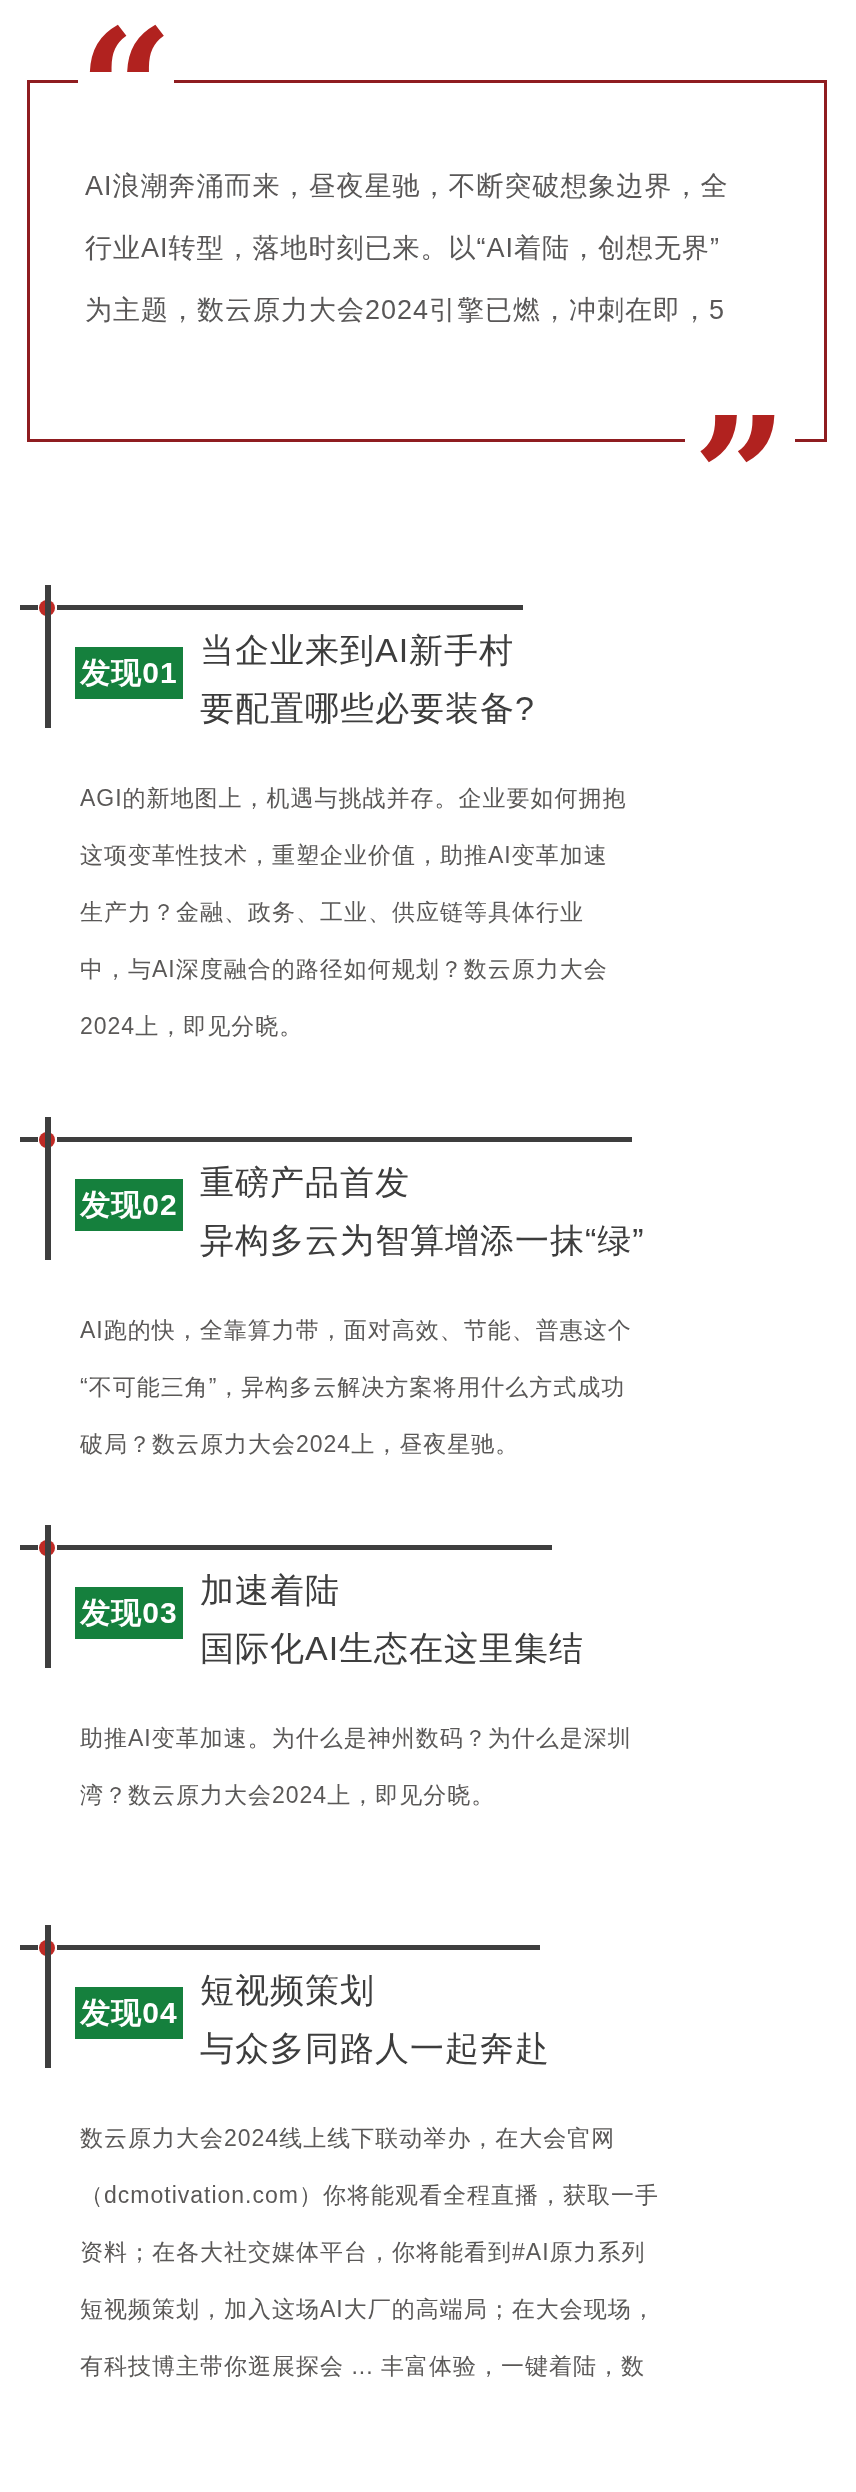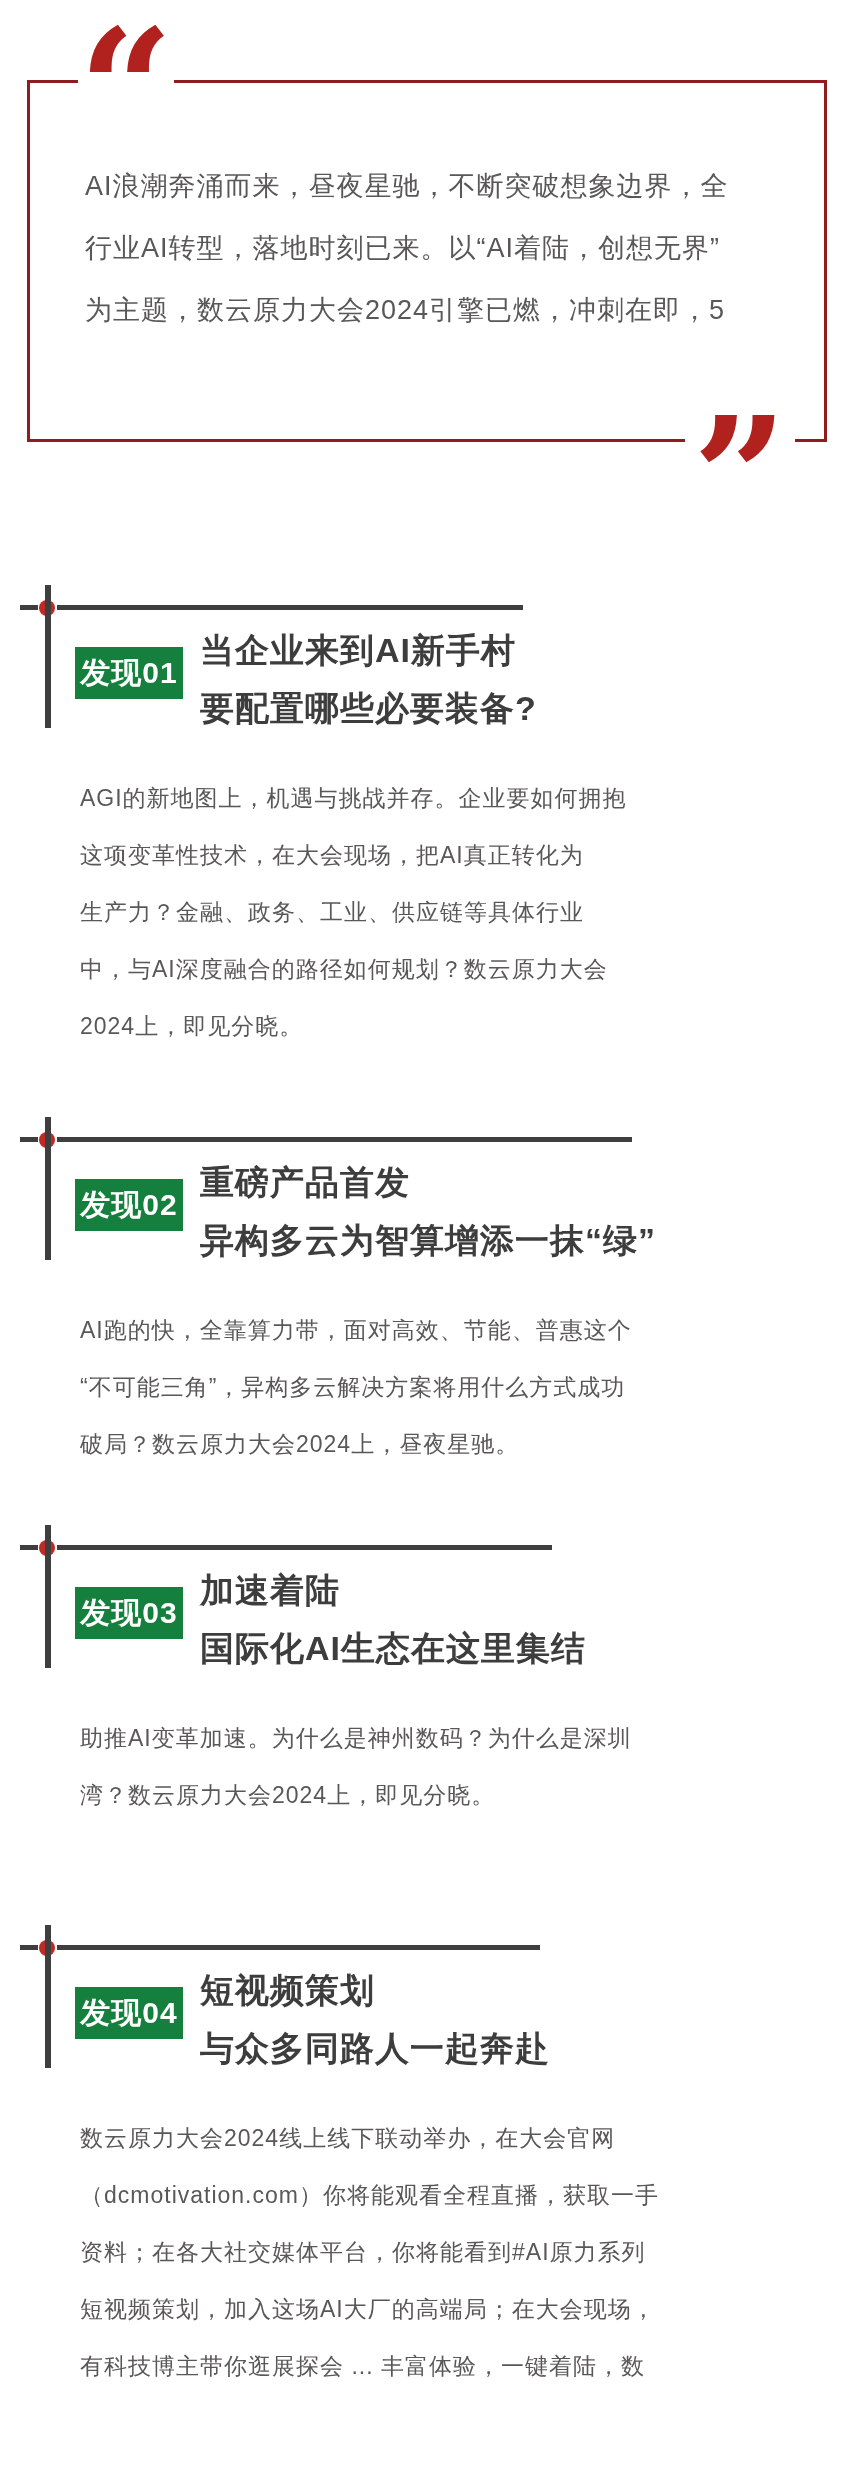--- a/index.html
+++ b/index.html
@@ -18,21 +18,21 @@
   
   .sec{position:absolute;left:0;width:856px;}
   .dash{position:absolute;left:20px;top:-3px;width:18px;height:5px;background:#3e3e3e;}
   .dot{position:absolute;left:39px;top:-8px;width:16px;height:16px;border-radius:50%;background:#bf2a25;}
   .vline{position:absolute;left:45px;top:-23px;width:6px;height:143px;background:#3e3e3e;}
   .hline{position:absolute;left:57px;top:-3px;height:5px;background:#3e3e3e;}
   .badge{position:absolute;left:75px;top:39px;width:108px;height:52px;background:#15803d;
          color:#ffffff;font-size:30px;font-weight:bold;text-align:center;line-height:52px;
          letter-spacing:1px;}
   .title1,.title2{position:absolute;left:200px;width:620px;color:#3d3d3d;
-                  font-size:34px;font-weight:bold;line-height:40px;letter-spacing:1px;}
+                  font-size:34px;font-weight:normal;line-height:40px;letter-spacing:1px;}
   .title1{top:22px;}
   .title2{top:80px;}
   .bodytxt{position:absolute;left:80px;top:162px;width:740px;
            font-size:23px;line-height:57px;color:#5a5857;letter-spacing:1px;}
 </style>
 </head>
 <body>
 
 <div id="page">
 
@@ -49,21 +49,21 @@
   <div class="sec" style="top:608px;">
     <div class="dash"></div>
     <div class="dot"></div>
     <div class="vline"></div>
     <div class="hline" style="width:466px;"></div>
     <div class="badge">发现01</div>
     <div class="title1">当企业来到AI新手村</div>
     <div class="title2">要配置哪些必要装备?</div>
     <div class="bodytxt">
       <div>AGI的新地图上，机遇与挑战并存。企业要如何拥抱</div>
-      <div>这项变革性技术，在大会现场，把AI真正转化为</div>
+      <div>这项变革性技术，重塑企业价值，助推AI变革加速</div>
       <div>生产力？金融、政务、工业、供应链等具体行业</div>
       <div>中，与AI深度融合的路径如何规划？数云原力大会</div>
       <div>2024上，即见分晓。</div>
     </div>
   </div>
 
   <div class="sec" style="top:1140px;">
     <div class="dash"></div>
     <div class="dot"></div>
     <div class="vline"></div>

